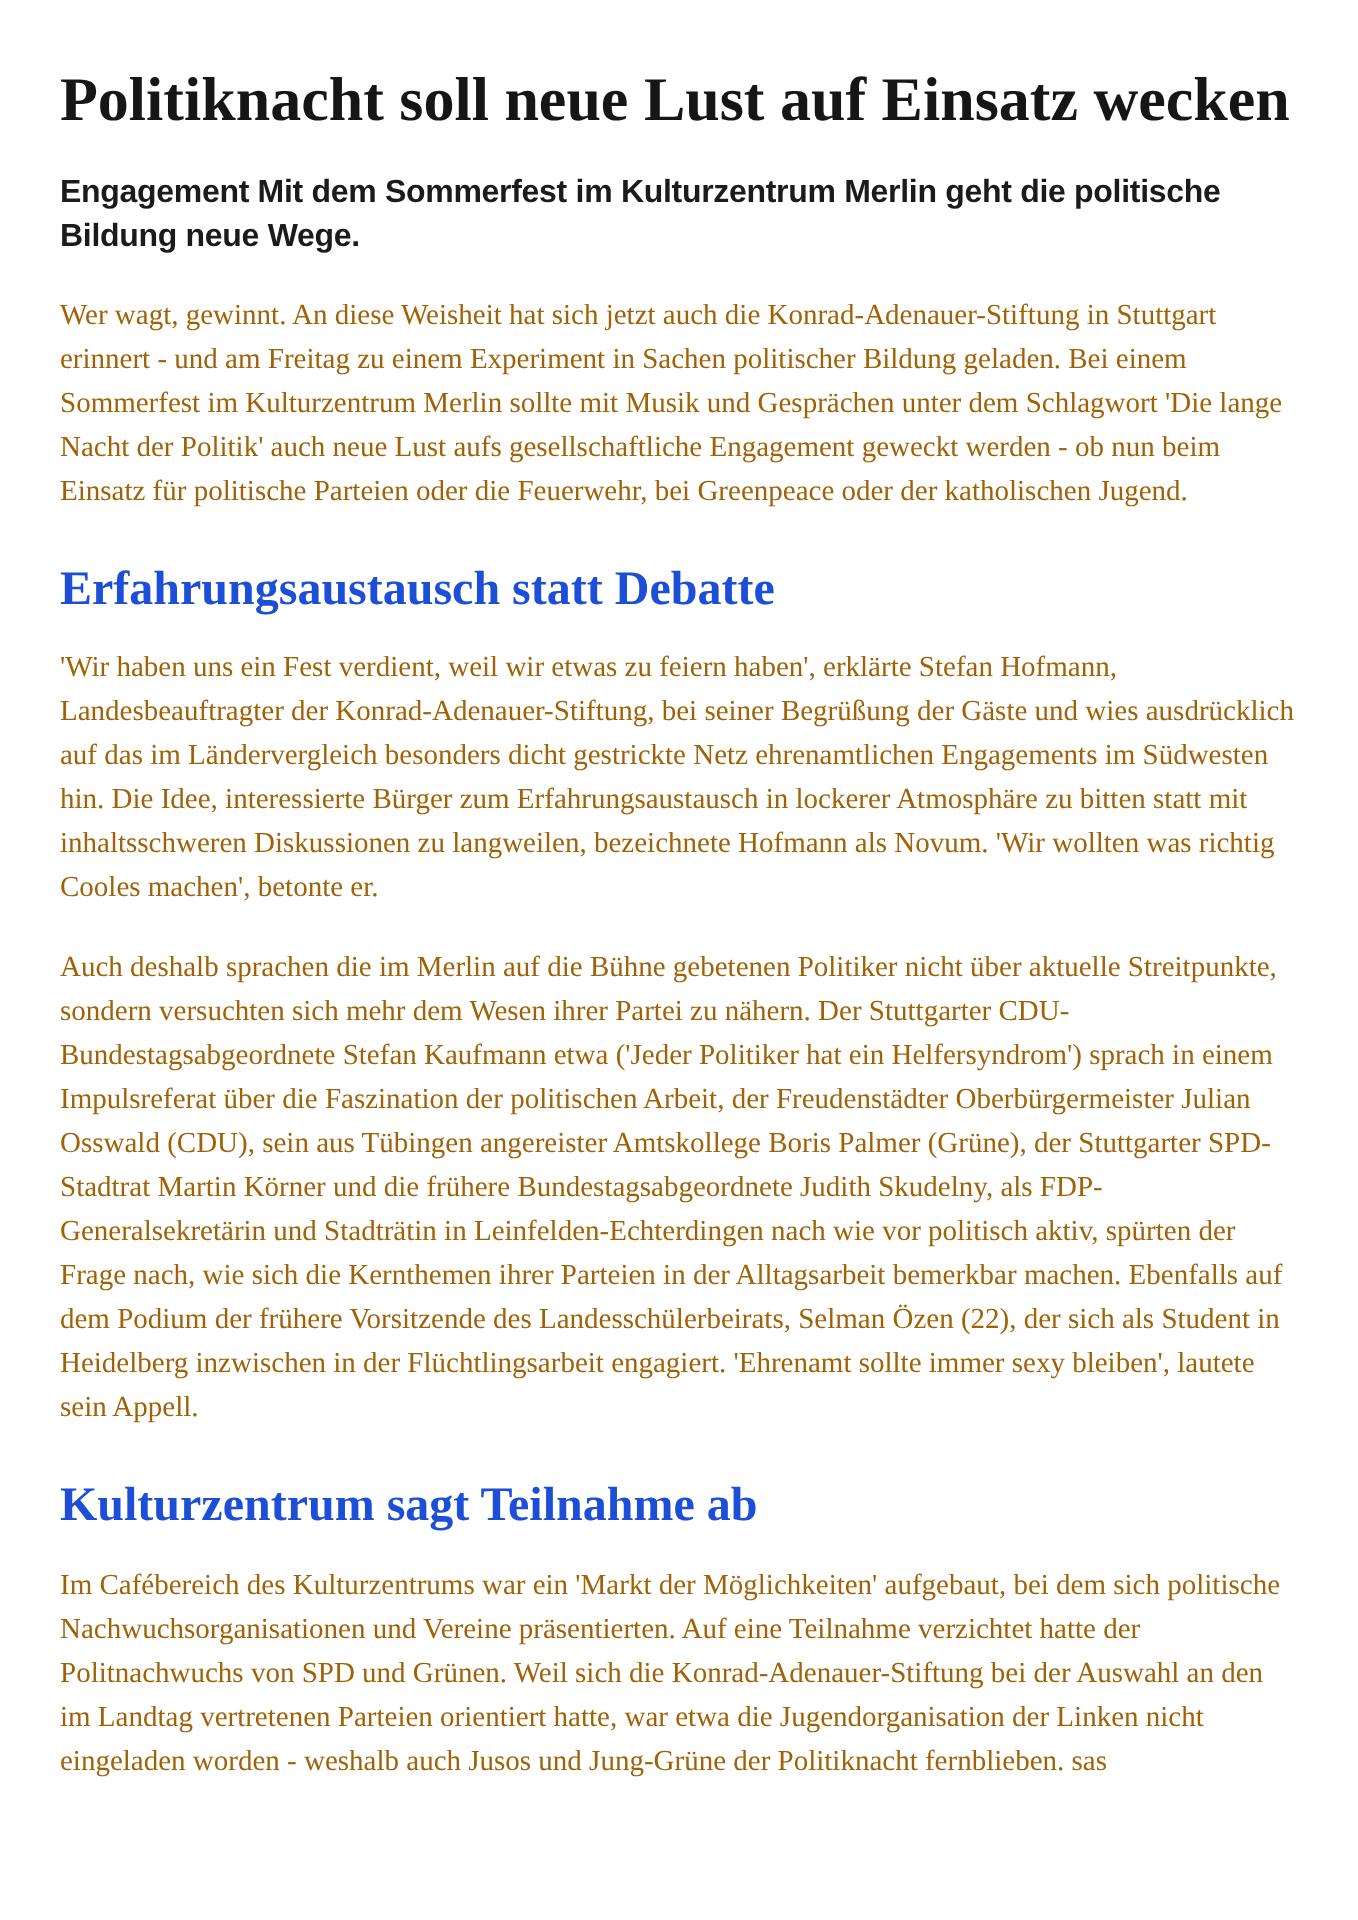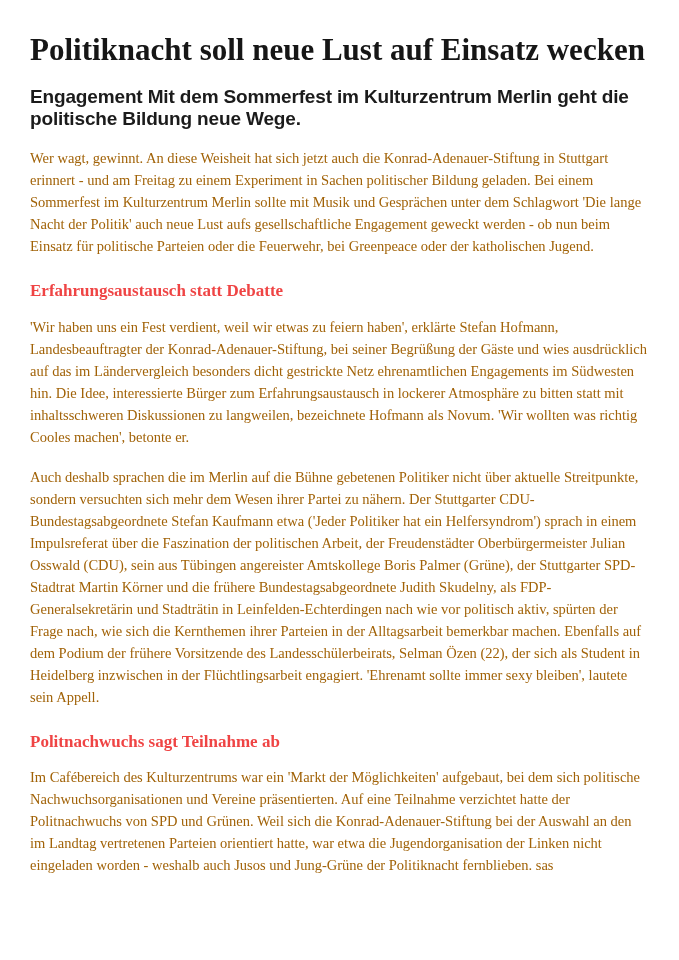--- a/index.html
+++ b/index.html
@@ -27,32 +27,32 @@
     font-weight: 700;
     font-size: 31px;
     line-height: 1.03;
     letter-spacing: 0;
     color: #161616;
   }
   p.standfirst {
     margin: 0 0 17px 0;
     font-family: "Liberation Sans", sans-serif;
     font-weight: 700;
-    font-size: 19px;
+    font-size: 16px;
     line-height: 22px;
     letter-spacing: -0.15px;
     color: #1b1b1b;
   }
   h2.crosshead {
     margin: 25px 0 15px 0;
     font-family: "Liberation Serif", serif;
     font-weight: 700;
-    font-size: 17px;
+    font-size: 24px;
     line-height: 1.1;
-    color: #ef4444;
+    color: #1d4ed8;
   }
   p.body-par {
     margin: 0 0 18px 0;
     font-family: "Liberation Serif", serif;
     font-weight: 400;
     font-size: 14.5px;
     line-height: 22px;
     color: #a16207;
     text-align: left;
   }
@@ -68,18 +68,18 @@
     <p class="standfirst">Engagement Mit dem Sommerfest im Kulturzentrum Merlin geht die politische Bildung neue Wege.</p>
 
     <p class="body-par">Wer wagt, gewinnt. An diese Weisheit hat sich jetzt auch die Konrad-Adenauer-Stiftung in Stuttgart erinnert - und am Freitag zu einem Experiment in Sachen politischer Bildung geladen. Bei einem Sommerfest im Kulturzentrum Merlin sollte mit Musik und Gesprächen unter dem Schlagwort 'Die lange Nacht der Politik' auch neue Lust aufs gesellschaftliche Engagement geweckt werden - ob nun beim Einsatz für politische Parteien oder die Feuerwehr, bei Greenpeace oder der katholischen Jugend.</p>
 
     <h2 class="crosshead">Erfahrungsaustausch statt Debatte</h2>
 
     <p class="body-par">'Wir haben uns ein Fest verdient, weil wir etwas zu feiern haben', erklärte Stefan Hofmann, Landesbeauftragter der Konrad-Adenauer-Stiftung, bei seiner Begrüßung der Gäste und wies ausdrücklich auf das im Ländervergleich besonders dicht gestrickte Netz ehrenamtlichen Engagements im Südwesten hin. Die Idee, interessierte Bürger zum Erfahrungsaustausch in lockerer Atmosphäre zu bitten statt mit inhaltsschweren Diskussionen zu langweilen, bezeichnete Hofmann als Novum. 'Wir wollten was richtig Cooles machen', betonte er.</p>
 
     <p class="body-par">Auch deshalb sprachen die im Merlin auf die Bühne gebetenen Politiker nicht über aktuelle Streitpunkte, sondern versuchten sich mehr dem Wesen ihrer Partei zu nähern. Der Stuttgarter CDU-Bundestagsabgeordnete Stefan Kaufmann etwa ('Jeder Politiker hat ein Helfersyndrom') sprach in einem Impulsreferat über die Faszination der politischen Arbeit, der Freudenstädter Oberbürgermeister Julian Osswald (CDU), sein aus Tübingen angereister Amtskollege Boris Palmer (Grüne), der Stuttgarter SPD-Stadtrat Martin Körner und die frühere Bundestagsabgeordnete Judith Skudelny, als FDP-Generalsekretärin und Stadträtin in Leinfelden-Echterdingen nach wie vor politisch aktiv, spürten der Frage nach, wie sich die Kernthemen ihrer Parteien in der Alltagsarbeit bemerkbar machen. Ebenfalls auf dem Podium der frühere Vorsitzende des Landesschülerbeirats, Selman Özen (22), der sich als Student in Heidelberg inzwischen in der Flüchtlingsarbeit engagiert. 'Ehrenamt sollte immer sexy bleiben', lautete sein Appell.</p>
 
-    <h2 class="crosshead">Politnachwuchs sagt Teilnahme ab</h2>
+    <h2 class="crosshead">Kulturzentrum sagt Teilnahme ab</h2>
 
     <p class="body-par">Im Cafébereich des Kulturzentrums war ein 'Markt der Möglichkeiten' aufgebaut, bei dem sich politische Nachwuchsorganisationen und Vereine präsentierten. Auf eine Teilnahme verzichtet hatte der Politnachwuchs von SPD und Grünen. Weil sich die Konrad-Adenauer-Stiftung bei der Auswahl an den im Landtag vertretenen Parteien orientiert hatte, war etwa die Jugendorganisation der Linken nicht eingeladen worden - weshalb auch Jusos und Jung-Grüne der Politiknacht fernblieben. sas</p>
 
   </article>
 </div>
 
 </body></html>

